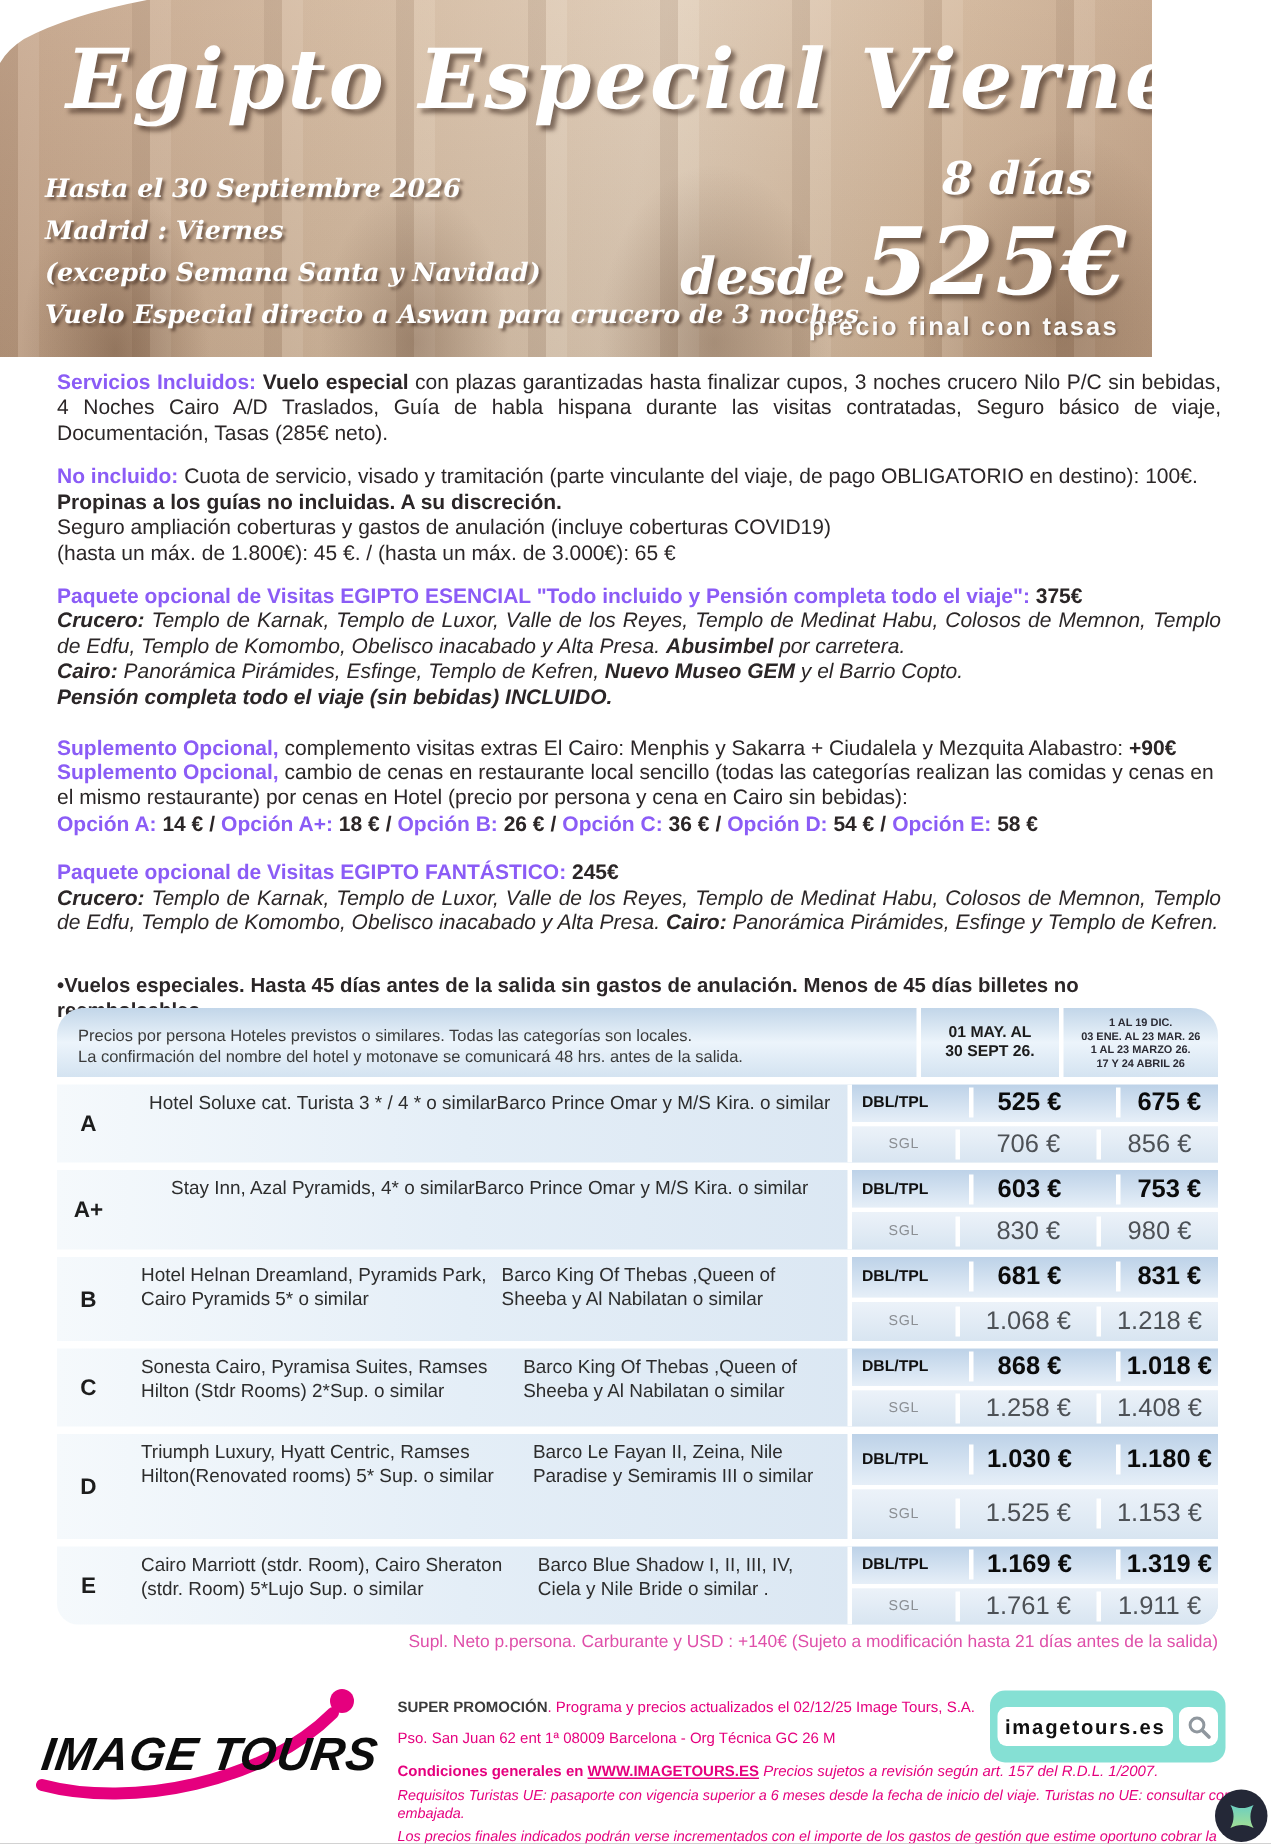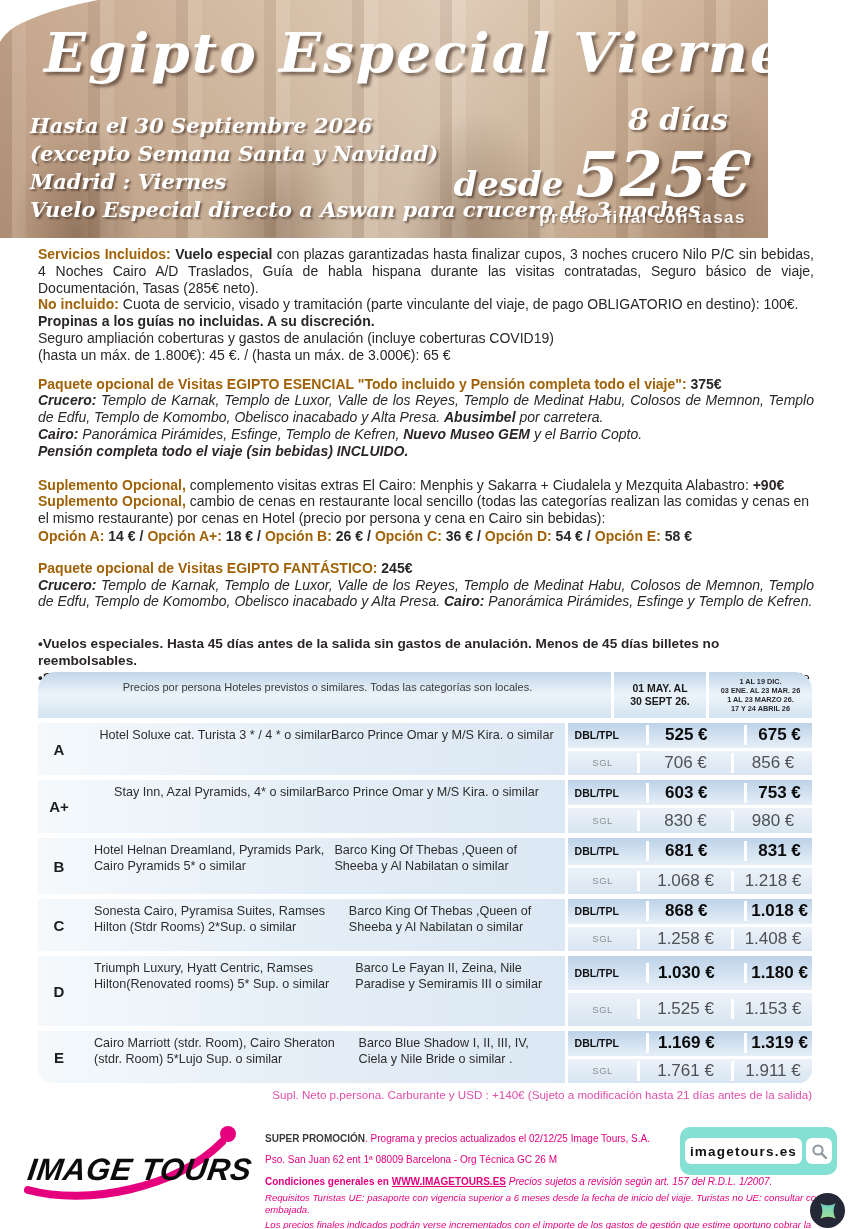--- a/index.html
+++ b/index.html
@@ -14,50 +14,50 @@
       background:repeating-linear-gradient(90deg, rgba(96,64,42,.14) 0 12px, rgba(255,255,255,.07) 12px 26px, rgba(96,64,42,.03) 26px 88px); }
   .header .shadows { position:absolute; inset:0; background:
       radial-gradient(90px 160px at 10% 98%, rgba(80,50,30,.38), transparent 70%),
       radial-gradient(90px 150px at 36% 96%, rgba(80,50,30,.30), transparent 70%),
       radial-gradient(110px 170px at 62% 96%, rgba(80,50,30,.30), transparent 70%),
       radial-gradient(130px 190px at 92% 92%, rgba(80,50,30,.26), transparent 70%),
       linear-gradient(180deg, rgba(255,255,255,.10), rgba(0,0,0,.06)); }
   .script { font-family:"DejaVu Serif", serif; font-style:italic; font-weight:bold; color:#fff; }
   .hdr-title { position:absolute; left:44px; top:20px; font-size:55px; letter-spacing:2px;
                text-shadow:3px 3px 3px rgba(50,30,20,.55); white-space:nowrap; }
-  .hdr-subs { position:absolute; left:30px; top:112px; font-size:21px; line-height:28px;
+  .hdr-subs { position:absolute; left:30px; top:112px; font-size:17px; line-height:28px;
               text-shadow:2px 2px 2px rgba(50,30,20,.55); }
   .hdr-days { position:absolute; right:40px; top:102px; font-size:30px; text-shadow:2px 2px 2px rgba(50,30,20,.55); }
   .hdr-pricewrap { position:absolute; right:16px; top:138px; display:flex; align-items:baseline; gap:12px; }
   .hdr-desde { font-size:34px; text-shadow:2px 2px 2px rgba(50,30,20,.55); }
   .hdr-bigprice { font-size:62px; text-shadow:3px 3px 3px rgba(50,30,20,.55); letter-spacing:1px; }
   .hdr-pnote { position:absolute; right:22px; top:208px; color:#fff; font-size:17px; letter-spacing:1.5px;
                text-shadow:1px 1px 2px rgba(50,30,20,.5); font-weight:bold; opacity:.95; }
   .corner-svg { position:absolute; top:0; left:0; }
 
   
   .content { position:absolute; left:38px; top:246px; width:776px; font-size:14px; line-height:16.8px; color:#2b2627; }
-  .m  { color:#a16207; }
+  .m  { color:#8b5cf6; }
   .b  { font-weight:bold; }
   .i  { font-style:italic; }
   .sec1 { margin-top:0; text-align:justify; }
-  .sec2 { }
+  .sec2 { margin-top:13px; }
   .sec3 { margin-top:12px; text-align:justify; }
   .sec4 { margin-top:17px; }
   .sec5 { margin-top:15px; text-align:justify; }
   .sec6 { margin-top:26px; font-size:13.6px; }
   .optline { margin-top:1px; }
   .sep { font-weight:bold; margin:0 4px; }
 
   
   .table { position:absolute; left:38px; top:672px; width:774px; }
   .thead { display:flex; min-height:46px; border-radius:18px 18px 0 0; overflow:hidden; align-items:stretch;
            background:linear-gradient(180deg,#c2d6e9 0%,#ecf4fb 50%,#d4e3f1 100%); }
   .thead .info { flex:1; padding:8px 8px 6px 14px; font-size:11px; line-height:14px; color:#3a3a3a;
-                 display:flex; flex-direction:row; justify-content:center; }
+                 display:flex; flex-direction:column; justify-content:flex-end; }
   .hc { display:flex; flex-direction:column; justify-content:center; text-align:center; border-left:3px solid #fff; }
   .hc1 { width:95px; font-weight:bold; font-size:10.5px; line-height:13px; color:#1b1b1b; }
   .hc2 { width:106px; font-weight:bold; font-size:7.3px; line-height:9px; color:#2a2a33; }
   .trow { display:flex; margin-top:5px; overflow:hidden; align-items:stretch;
           background:linear-gradient(90deg,#f5f9fc 0%,#e4eef7 35%,#d3e1ef 100%); }
   .trow:last-child { border-radius:0 0 14px 14px; }
   .cl { width:42px; display:flex; align-items:center; justify-content:center; font-weight:bold; font-size:15px; color:#1d1d1d; }
   .cd { flex:1; display:flex; flex-direction:row; justify-content:center; padding:5px 6px 5px 14px;
         font-size:12.6px; line-height:15.6px; color:#2d2d2d; }
   .cr { width:247px; display:flex; flex-direction:column; border-left:3px solid #fff; }
@@ -79,21 +79,21 @@
   .logo svg { position:absolute; left:0; top:0; }
   .logo-text { position:absolute; left:4px; top:28px; font-size:31px; font-weight:bold; font-style:italic;
                letter-spacing:.5px; transform:skewX(-8deg); color:#0c0c0c; white-space:nowrap; }
   .ftext { position:absolute; left:265px; top:1133px; width:580px; font-size:10px; line-height:12px; }
   .fl1 { color:#e5007e; } .fl1 .dark { color:#3a3a3a; font-weight:bold; }
   .fl2 { margin-top:9px; color:#e5007e; }
   .fl3 { margin-top:10px; color:#e5007e; }
   .fl3 .url { text-decoration:underline; font-weight:bold; color:#e5007e; cursor:pointer; }
   .fl4 { margin-top:4px; color:#e5007e; font-style:italic; font-size:9.6px; line-height:11.5px; }
   .search { position:absolute; left:660px; top:1127px; width:157px; height:48px; background:#85e0d4;
-            border-radius:10px; display:flex; align-items:center; padding:5px; gap:4px;margin-left:20px; }
+            border-radius:10px; display:flex; align-items:center; padding:5px; gap:4px; }
   .search-field { flex:1; background:#fff; border-radius:6px; height:26px; display:flex; align-items:center;
                   justify-content:center; font-weight:bold; font-size:13.5px; letter-spacing:1.2px; color:#101010; cursor:pointer; }
   .search-btn { width:26px; height:26px; background:#fff; border-radius:6px; display:flex; align-items:center;
                 justify-content:center; cursor:pointer; }
   .badge { position:absolute; left:810px; top:1193px; width:35px; height:35px; background:#242837;
            border-radius:50%; display:flex; align-items:center; justify-content:center; cursor:pointer; }
 </style>
 </head>
 <body>
 
@@ -101,22 +101,22 @@
 
   <div class="header">
     <div class="columns"></div>
     <div class="shadows"></div>
     <svg class="corner-svg" width="100" height="42">
       <path d="M0,0 L98,0 Q46,10 16,26 Q5,33 0,42 Z" fill="#ffffff"></path>
     </svg>
     <div class="hdr-title script">Egipto Especial Viernes</div>
     <div class="hdr-subs script">
       <div>Hasta el 30 Septiembre 2026</div>
+      <div>Madrid : Viernes</div>
       <div>(excepto Semana Santa y Navidad)</div>
-      <div>Madrid : Viernes</div>
       <div>Vuelo Especial directo a Aswan para crucero de 3 noches</div>
     </div>
     <div class="hdr-days script">8 días</div>
     <div class="hdr-pricewrap">
       <span class="hdr-desde script">desde</span>
       <span class="hdr-bigprice script">525€</span>
     </div>
     <div class="hdr-pnote">precio final con tasas</div>
   </div>
 
@@ -144,20 +144,21 @@
       <span class="b i">Crucero: </span><span class="i">Templo de Karnak, Templo de Luxor,  Valle de los Reyes, Templo de Medinat Habu, Colosos de Memnon, Templo de Edfu, Templo de Komombo, Obelisco inacabado y Alta Presa. </span><span class="b i">Cairo: </span><span class="i">Panorámica Pirámides, Esfinge y Templo de Kefren.</span></p>
 
     <p class="sec6"><span class="b">•Vuelos especiales.  Hasta 45 días antes de la salida sin gastos de anulación.  Menos de 45 días billetes no reembolsables.</span><br>
       <span class="b">•Servicios terrestres: </span><span>Oferta sujeta a gastos de anulación si esta se produce con menos de 25 días de antelación a la fecha de  salida.</span></p>
   </div>
 
   <div class="table">
     <div class="thead">
       <div class="info">
         <span>Precios por persona Hoteles previstos o similares. Todas las categorías son locales.</span>
+        <span>La confirmación del nombre del hotel y motonave se comunicará 48 hrs. antes de la salida.</span>
       </div>
       <div class="hc hc1">
         <span>01 MAY. AL</span>
         <span>30 SEPT 26.</span>
       </div>
       <div class="hc hc2">
         <span>1 AL 19 DIC.</span>
         <span>03 ENE. AL 23 MAR. 26</span>
         <span>1 AL 23 MARZO 26.</span>
         <span>17 Y 24 ABRIL 26</span>

